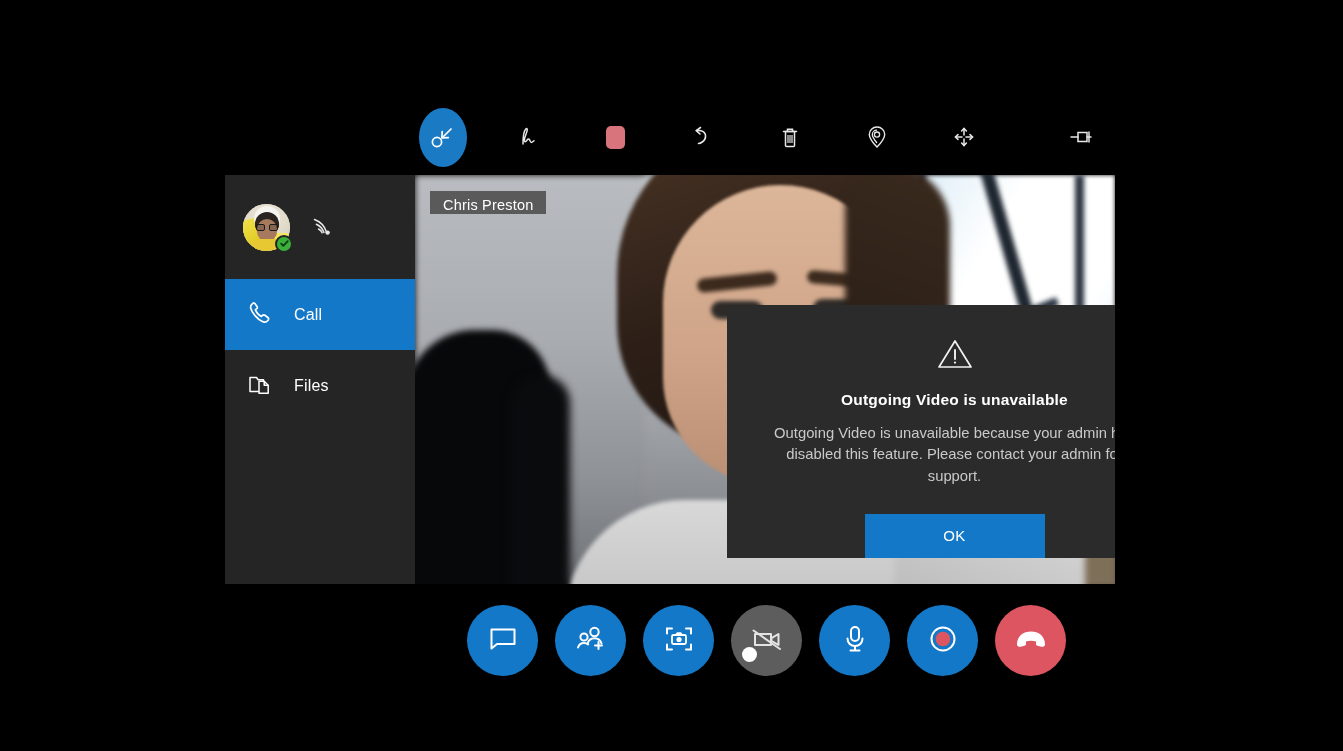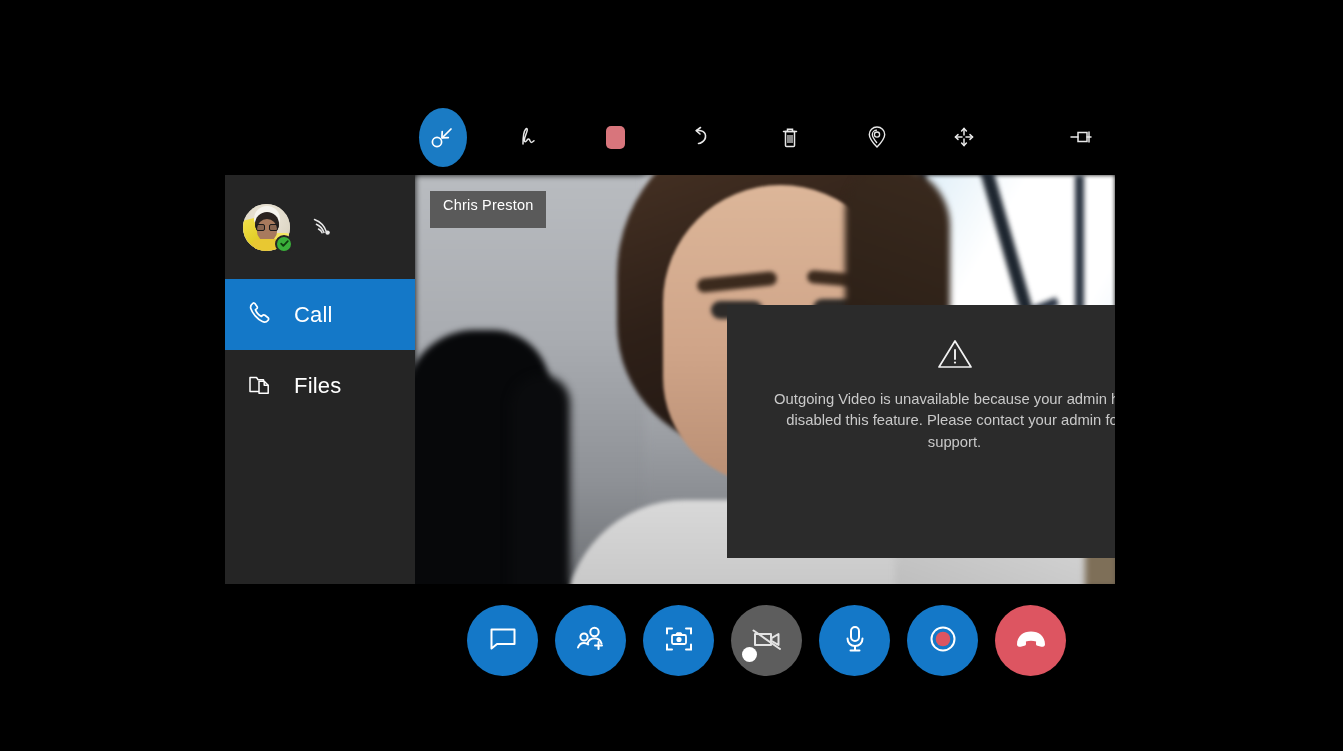--- a/index.html
+++ b/index.html
@@ -46,21 +46,21 @@
   .av-glass i.l { left:0; } .av-glass i.r { right:0; }
   .av-shirt { position:absolute; left:8px; bottom:0; width:32px; height:12px;
       background:#e8c832; border-radius:8px 8px 0 0; }
   .badge { position:absolute; right:-3px; bottom:-2px; width:18px; height:18px; border-radius:50%;
            background:#3ab03a; border:2px solid #252525; display:flex; align-items:center; justify-content:center; }
   .badge svg { display:block; }
   .signal { width:28px; height:26px; display:flex; align-items:center; justify-content:center; }
 
   .nav { position:relative; }
   .nav-item { height:71px; display:flex; align-items:center; gap:19px; padding-left:20px; cursor:pointer; }
-  .nav-item .lbl { font-size:22px; letter-spacing:.2px; color:#fff; }
+  .nav-item .lbl { font-size:16px; letter-spacing:.2px; color:#fff; }
   .nav-item.active { background:#1478c8; }
 
   
   .video { position:relative; width:700px; height:409px; overflow:hidden; background:#0d0d0d; }
   .vid-scene { position:absolute; inset:0; }
   .v-wallL { position:absolute; left:0; top:0; width:270px; height:100%;
              background:linear-gradient(180deg,#b9bcc0 0%, #a9acb1 40%, #8e9196 75%, #6f7276 100%); filter:blur(3px); }
   .v-wallM { position:absolute; left:230px; top:0; width:250px; height:100%;
              background:linear-gradient(180deg,#c6c8cb 0%, #a5a8ad 55%, #74777c 100%); filter:blur(4px); }
   .v-window { position:absolute; left:455px; top:0; width:245px; height:300px;
@@ -100,21 +100,21 @@
   .v-hairfall { position:absolute; left:430px; top:-10px; width:105px; height:280px;
             background:linear-gradient(200deg,#3a2a1e 0%, #241a13 100%);
             border-radius:50px 70px 60px 40px; filter:blur(3px); }
   .v-hood { position:absolute; left:150px; top:325px; width:470px; height:120px;
             background:linear-gradient(180deg,#d9d9d9 0%, #c2c2c2 100%);
             border-radius:150px 150px 0 0; filter:blur(2px); }
   .v-hoodR { position:absolute; left:480px; top:300px; width:190px; height:120px;
             background:linear-gradient(200deg,#e0e0e0 0%, #bcbcbc 100%);
             border-radius:90px 60px 0 0; filter:blur(3px); }
 
-  .namebadge { position:absolute; left:15px; top:16px; background:#5a5a5a; padding:6px 13px 15px;
+  .namebadge { position:absolute; left:15px; top:16px; background:#5a5a5a; padding:6px 13px 1px;
                font-size:14.5px; color:#fff; letter-spacing:.2px; }
 
   
   .dialog { position:absolute; left:312px; top:130px; width:455px; height:253px;
             background:#2b2b2b; display:flex; flex-direction:column; align-items:center; }
   .dlg-warn { margin-top:32px; }
   .dlg-title { margin-top:16px; font-size:15.5px; font-weight:bold; color:#fff; letter-spacing:.2px; }
   .dlg-body { margin-top:14px; width:390px; text-align:center; font-size:14.8px; line-height:1.44;
               color:#c9c9c9; }
   .dlg-ok { margin-top:27px; width:180px; height:44px; background:#1478c8; border:none;
@@ -312,21 +312,23 @@
       <div class="namebadge">Chris Preston</div>
 
       <div class="dialog">
         <span class="dlg-warn">
           <svg width="38" height="34" viewBox="0 0 38 34" fill="none">
             <path d="M19 4 L35 30 H3 Z" stroke="#f2f2f2" stroke-width="1.7" fill="none" stroke-linejoin="round"></path>
             <path d="M19 13 v9" stroke="#f2f2f2" stroke-width="1.9" stroke-linecap="round"></path>
             <circle cx="19" cy="25.6" r="1.1" fill="#f2f2f2"></circle>
           </svg>
         </span>
+        <div class="dlg-title">Outgoing Video is unavailable</div>
         <div class="dlg-body">Outgoing Video is unavailable because your admin has disabled this feature. Please contact your admin for support.</div>
+        <button class="dlg-ok">OK</button>
       </div>
     </div>
   </div>
 
   <div class="controls">
 
     <button class="cbtn">
       <span>
         <svg width="32" height="30" viewBox="0 0 32 30" fill="none">
           <path d="M4.5 5.5 h23 v14.5 h-17.5 l-5.5 4.5 z" stroke="#fff" stroke-width="2" fill="none" stroke-linejoin="round"></path>

